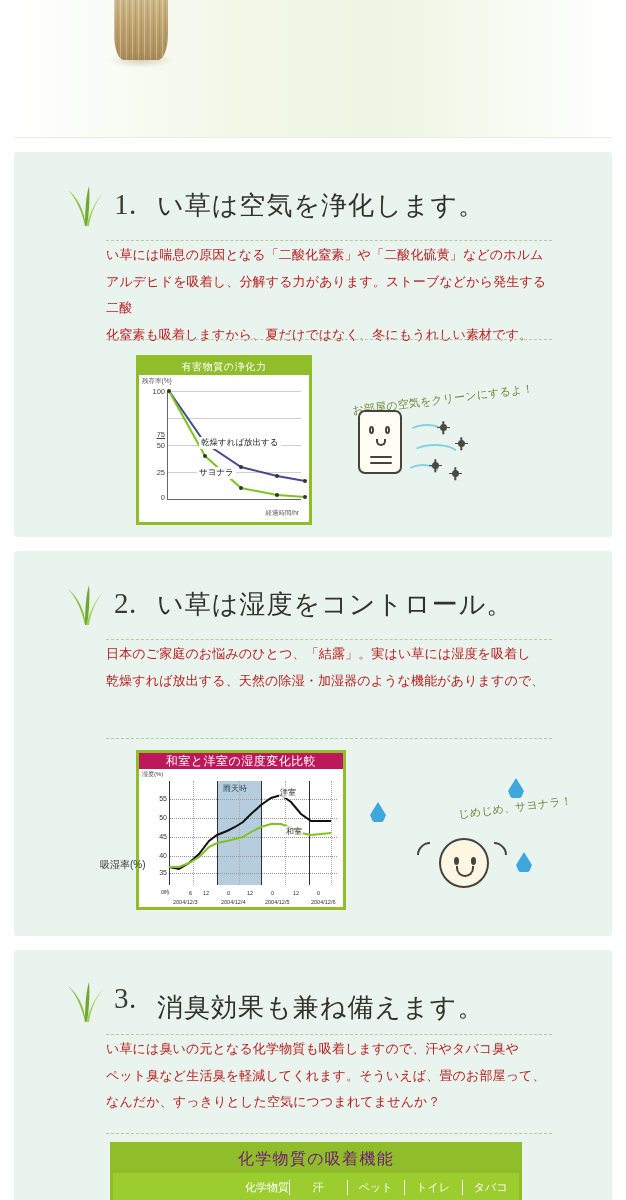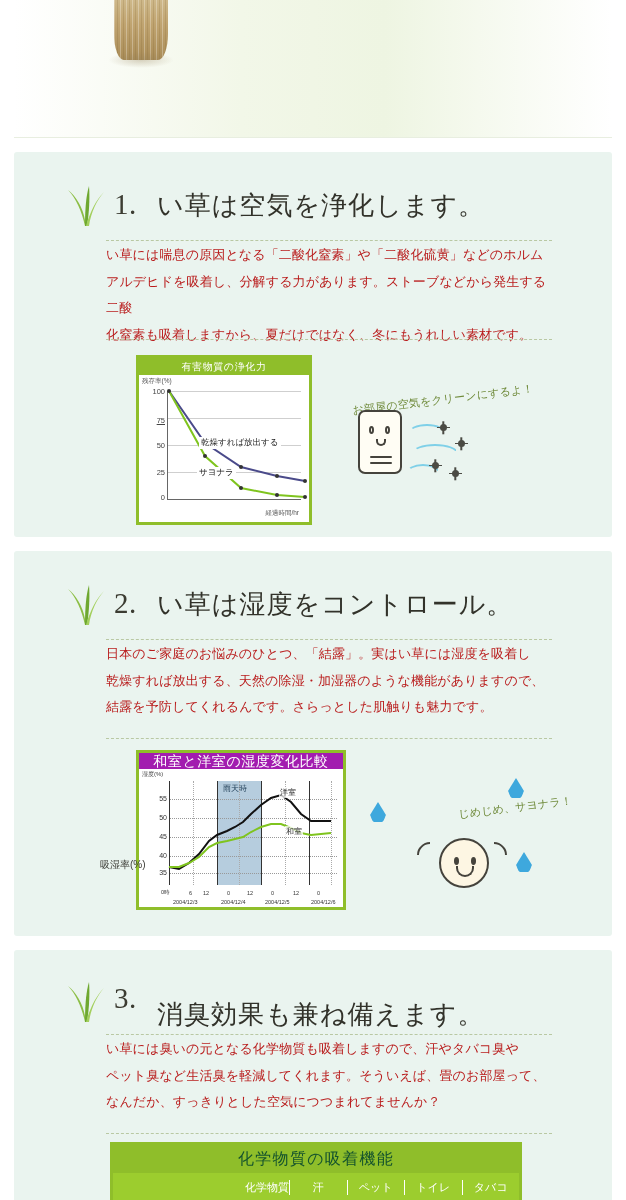--- a/index.html
+++ b/index.html
@@ -251,23 +251,23 @@
   
   .chart2 {
     position: absolute;
     left: 136px; top: 750px;
     width: 210px; height: 160px;
     background: #ffffff;
     border: 3px solid #8fbe2a;
   }
   .chart2-title {
     height: 16px;
-    background: #a21caf;
+    background: #be185d;
     color: #ffffff;
-    font-size: 14px;
+    font-size: 12px;
     text-align: center;
     line-height: 16px;
     letter-spacing: 0.04em;
   }
   .chart2-plot { position: relative; height: 138px; background: #fff; }
   .c2-band {
     position: absolute;
     top: 12px; bottom: 22px;
     background: #a9c4d8;
     opacity: 0.85;
@@ -379,21 +379,21 @@
   .table3 {
     position: absolute;
     left: 110px; top: 1142px;
     width: 412px;
     border: 3px solid #8fbe2a;
     background: #ffffff;
   }
   .t3-title {
     height: 28px;
     background: #8fbe2a;
-    color: #14532d;
+    color: #701a75;
     font-size: 16px;
     line-height: 28px;
     text-align: center;
     letter-spacing: 0.08em;
   }
   .t3-head {
     display: flex;
     height: 28px;
     background: #9ccd2e;
     color: #ffffff;
@@ -435,21 +435,21 @@
     </div>
     <div class="dashrule" style="top:187px;"></div>
   </div>
 
   <div class="chart1">
     <div class="chart1-title">有害物質の浄化力</div>
     <div class="chart1-plot">
       <div class="c1-axis-label" style="left:3px; top:2px;">残存率(%)</div>
 
       <div class="c1-ytick" style="top:12px;">100</div>
-      <div class="c1-ytick" style="top:41px;text-decoration:underline;">75</div>
+      <div class="c1-ytick" style="top:55px;text-decoration:underline;">75</div>
       <div class="c1-ytick" style="top:66px;">50</div>
       <div class="c1-ytick" style="top:93px;">25</div>
       <div class="c1-ytick" style="top:118px;">0</div>
 
       <div class="c1-grid" style="top:16px;"></div>
       <div class="c1-grid" style="top:43px;"></div>
       <div class="c1-grid" style="top:70px;"></div>
       <div class="c1-grid" style="top:97px;"></div>
 
       <div class="c1-yaxis"></div>
@@ -501,21 +501,20 @@
         <path d="M24 44 C28 30 34 18 42 10 C35 18 29 30 27 44 Z" fill="#a3cf5c"></path>
       </svg>
     </div>
     <div class="sec-num" style="top:36px;">2.</div>
     <div class="sec-title" style="top:36px;">い草は湿度をコントロール。</div>
 
     <div class="dashrule" style="top:88px;"></div>
     <div class="body-text" style="top:90px;">
       <div>日本のご家庭のお悩みのひとつ、「結露」。実はい草には湿度を吸着し</div>
       <div>乾燥すれば放出する、天然の除湿・加湿器のような機能がありますので、</div>
-      <div>結露を予防してくれるんです。さらっとした肌触りも魅力です。</div>
     </div>
     <div class="dashrule" style="top:187px;"></div>
   </div>
 
   <div class="chart2">
     <div class="chart2-title">和室と洋室の湿度変化比較</div>
     <div class="chart2-plot">
       <div class="c2-corner">湿度(%)</div>
 
       <div class="c2-band" style="left:78px; width:44px;"></div>
@@ -583,21 +582,21 @@
 
   <div class="card" id="card3">
     <div class="grass" style="top:28px;">
       <svg width="46" height="46" viewBox="0 0 46 46">
         <path d="M23 44 C20 30 14 16 6 8 C14 14 21 26 23 38 Z" fill="#8cbe45"></path>
         <path d="M23 44 C23 28 24 14 27 4 C28 16 27 32 25 44 Z" fill="#6ea830"></path>
         <path d="M24 44 C28 30 34 18 42 10 C35 18 29 30 27 44 Z" fill="#a3cf5c"></path>
       </svg>
     </div>
     <div class="sec-num" style="top:32px;">3.</div>
-    <div class="sec-title" style="top:47px;">消臭効果も兼ね備えます。</div>
+    <div class="sec-title" style="top:40px;">消臭効果も兼ね備えます。</div>
 
     <div class="dashrule" style="top:84px;"></div>
     <div class="body-text" style="top:86px;">
       <div>い草には臭いの元となる化学物質も吸着しますので、汗やタバコ臭や</div>
       <div>ペット臭など生活臭を軽減してくれます。そういえば、畳のお部屋って、</div>
       <div>なんだか、すっきりとした空気につつまれてませんか？</div>
     </div>
     <div class="dashrule" style="top:183px;"></div>
   </div>
 

